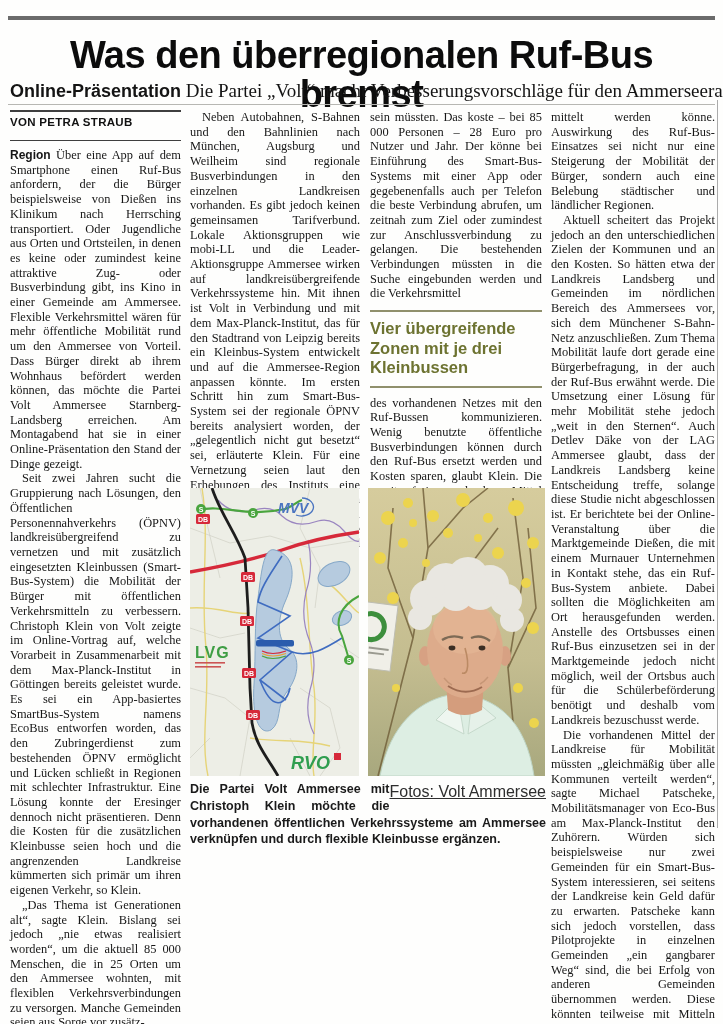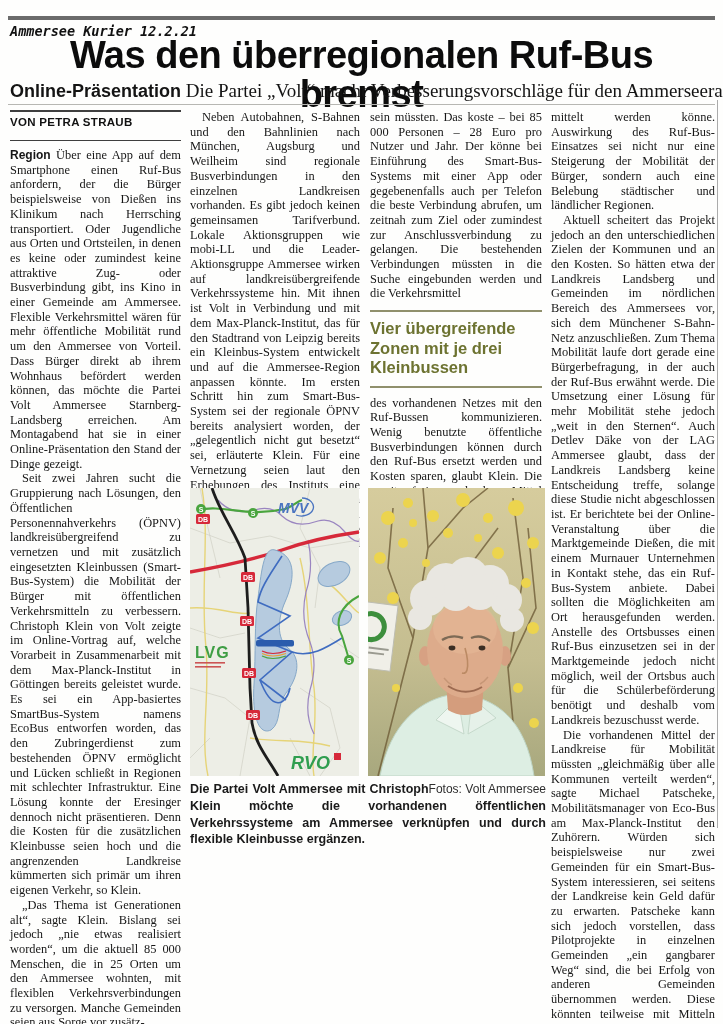--- a/index.html
+++ b/index.html
@@ -27,29 +27,28 @@
   .lead-in{font-family:Liberation Sans, sans-serif;font-weight:bold;font-size:12px;}
   .col-subhead{margin:9px 0 8px;padding:7px 0 8px;border-top:2px solid #90906c;border-bottom:2px solid #90906c;
                font-family:"Liberation Sans",sans-serif;font-weight:bold;font-size:16.5px;line-height:1.18;
                color:#6d7331;}
   .figure-img{position:absolute;top:488px;height:288px;}
   .map-img{left:190px;width:169px;border-radius:23px;}
   .photo-img{left:368px;width:177px;}
   .figure-img svg{display:block;width:100%;height:100%;}
   .caption{left:190px;top:781px;width:356px;font-family:"Liberation Sans",sans-serif;font-weight:bold;
            font-size:12.5px;line-height:1.34;color:#1a1a1a;text-align:justify;}
-  .credit{float:right;font-weight:normal;font-size:12px;color:#2e2e2e;}
+  .credit{float:right;font-weight:normal;font-size:16px;color:#2e2e2e;text-decoration:underline;}
 </style>
 </head>
 <body>
 
 <div class="page">
 
   <div class="abs top-rule"></div>
-  <div class="abs masthead">Ammersee Kurier 12.2.21</div>
   <h1 class="abs headline" style="margin:0">Was den überregionalen Ruf-Bus bremst</h1>
   <div class="abs subheadline"><span class="kicker">Online-Präsentation</span><span> Die Partei „Volt“ macht Verbesserungsvorschläge für den Ammerseeraum</span></div>
   <div class="abs header-rule"></div>
   <div class="abs right-rule"></div>
 
   <div class="col col1">
     <div class="byline">VON PETRA STRAUB</div>
     <p class="body-p"><span class="lead-in">Region</span><span> Über eine App auf dem Smartphone einen Ruf-Bus anfordern, der die Bürger beispielsweise von Dießen ins Klinikum nach Herrsching transportiert. Oder Jugendliche aus Orten und Ortsteilen, in denen es keine oder zumindest keine attraktive Zug- oder Busverbindung gibt, ins Kino in einer Gemeinde am Ammersee. Flexible Verkehrsmittel wären für mehr öffentliche Mobilität rund um den Ammersee von Vorteil. Dass Bürger direkt ab ihrem Wohnhaus befördert werden können, das möchte die Partei Volt Ammersee Starnberg-Landsberg erreichen. Am Montagabend hat sie in einer Online-Präsentation den Stand der Dinge gezeigt.</span></p>
     <p class="body-p ind">Seit zwei Jahren sucht die Gruppierung nach Lösungen, den Öffentlichen Personennahverkehrs (ÖPNV) landkreisübergreifend zu vernetzen und mit zusätzlich eingesetzten Kleinbussen (Smart-Bus-System) die Mobilität der Bürger mit öffentlichen Verkehrsmitteln zu verbessern. Christoph Klein von Volt zeigte im Online-Vortrag auf, welche Vorarbeit in Zusammenarbeit mit dem Max-Planck-Institut in Göttingen bereits geleistet wurde. Es sei ein App-basiertes SmartBus-System namens EcoBus entworfen worden, das den Zubringerdienst zum bestehenden ÖPNV ermöglicht und Lücken schließt in Regionen mit schlechter Infrastruktur. Eine Lösung konnte der Eresinger dennoch nicht präsentieren. Denn die Kosten für die zusätzlichen Kleinbusse seien hoch und die angrenzenden Landkreise kümmerten sich primär um ihren eigenen Verkehr, so Klein.</p>
     <p class="body-p ind">„Das Thema ist Generationen alt“, sagte Klein. Bislang sei jedoch „nie etwas realisiert worden“, um die aktuell 85 000 Menschen, die in 25 Orten um den Ammersee wohnten, mit flexiblen Verkehrsverbindungen zu versorgen. Manche Gemeinden seien aus Sorge vor zusätz-</p>

